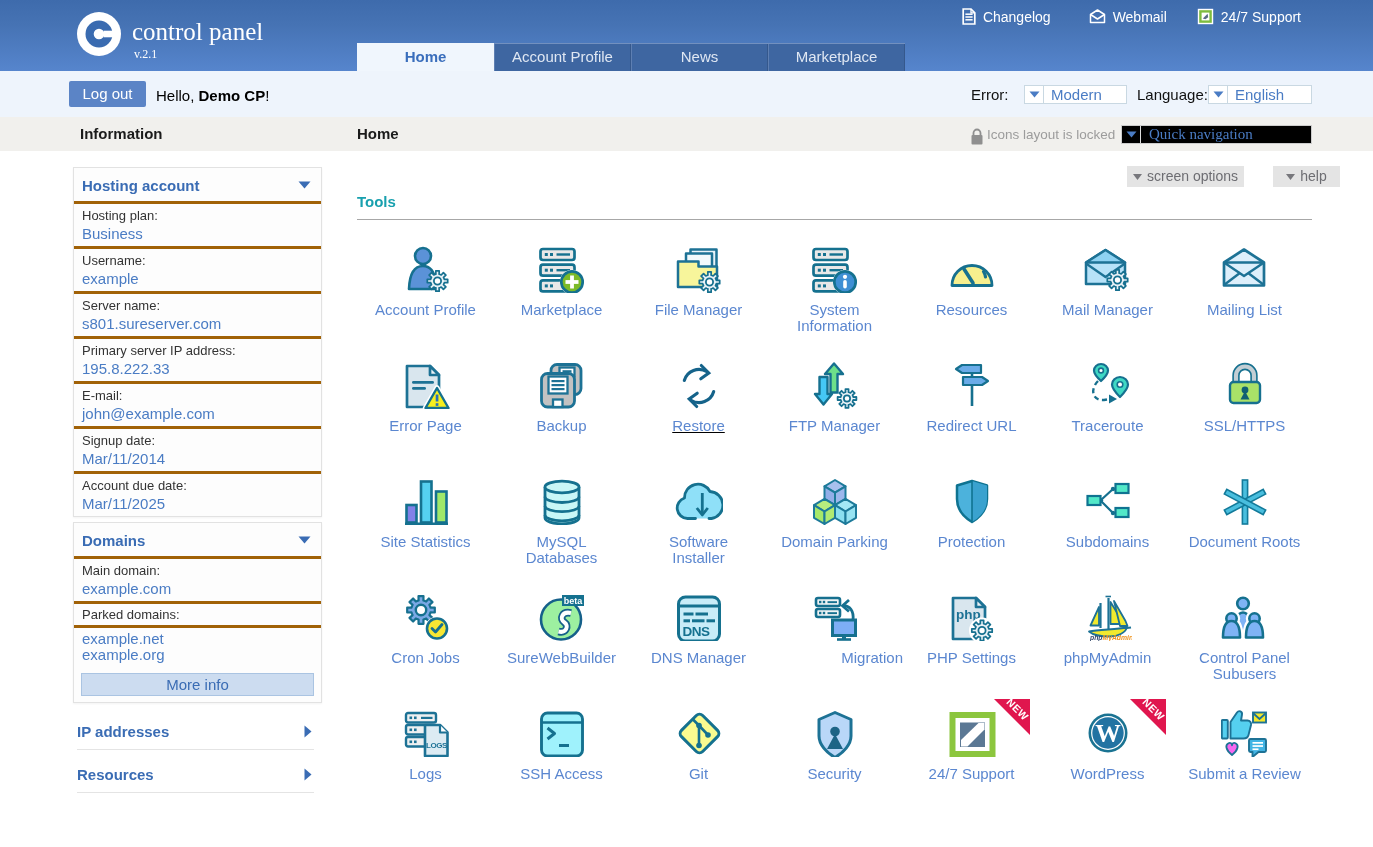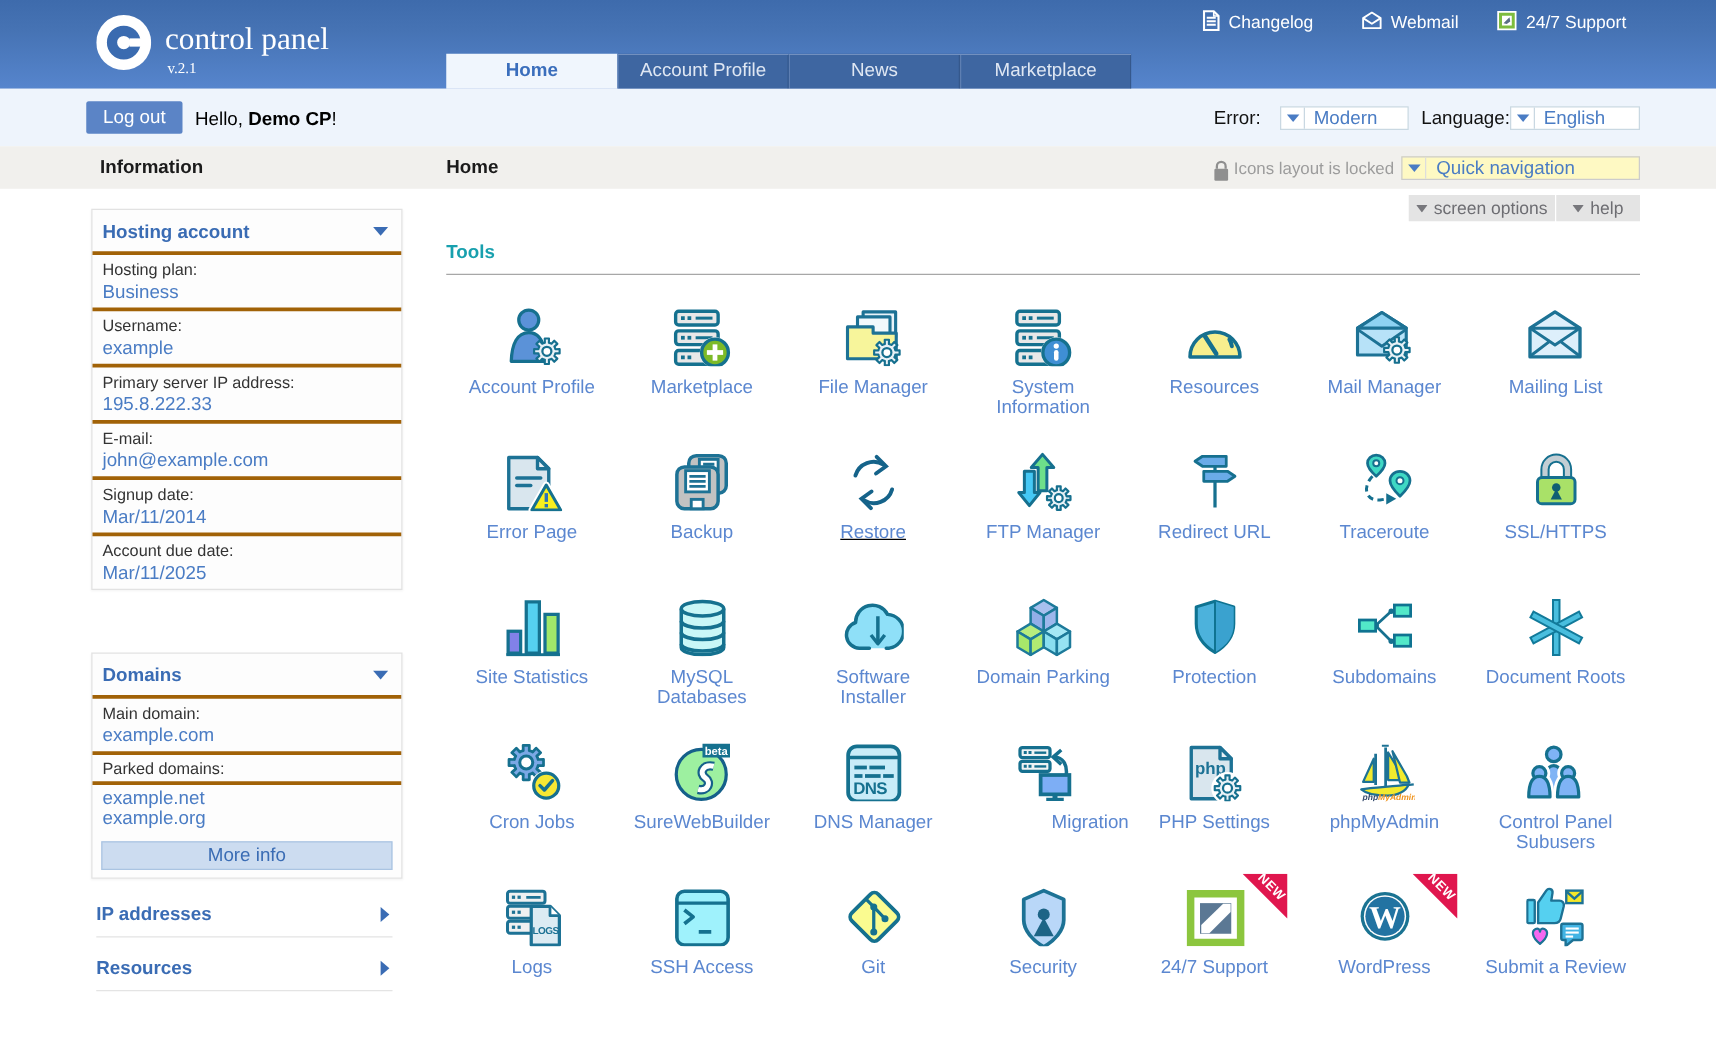--- a/index.html
+++ b/index.html
@@ -30,26 +30,26 @@
 .wlabel { position:absolute; top:15px; font-size:15px; color:#111; }
 .dd { position:absolute; top:14px; height:19px; background:#fff; border:1px solid #c9d8e2; display:flex; }
 .dd .arr { width:19px; height:100%; border-right:1px solid #c9d8e2; display:flex; align-items:center; justify-content:center; }
 .dd .arr svg { display:block; }
 .dd .val { font-size:15px; color:#4a7cc4; line-height:17px; padding-left:7px; }
 
 
 .infobar { position:absolute; left:0; top:117px; width:1373px; height:34px; background:#f1f0ed; }
 .secH { position:absolute; top:8px; font-size:15px; font-weight:bold; color:#1b1b1b; }
 .lockTxt { position:absolute; left:987px; top:10px; font-size:13.5px; color:#9c9c9c; }
-.qdd { position:absolute; left:1121px; top:8px; width:191px; height:19px; background:#fef9c3; border:1px solid #cccccc; display:flex; }
+.qdd { position:absolute; left:1121px; top:8px; width:191px; height:19px; background:#000000; border:1px solid #cccccc; display:flex;font-family:Liberation Serif, serif; }
 .qdd .arr { width:19px; height:100%; border-right:1px solid #dddddd; display:flex; align-items:center; justify-content:center; }
 .qdd .val { font-size:15px; color:#4a7cc4; line-height:17px; padding-left:8px; }
 
 
-.sopts { position:absolute; left:1127px; top:156px; display:flex; }
+.sopts { position:absolute; left:1127px; top:166px; display:flex;gap:28px; }
 .sbtn { height:21px; background:#e4e4e4; color:#6d6d72; font-size:14px; line-height:21px; margin-right:1px; display:flex; align-items:center; justify-content:center; }
 .sbtn.w1{width:117px;} .sbtn.w2{width:67px;}
 .sbtn svg { margin-right:5px; }
 
 
 .sbox { position:absolute; left:73px; width:249px; background:#fdfdfd; border:1px solid #e2e2e2; box-shadow:0 1px 2px rgba(0,0,0,0.05); }
 .sbox .title { position:relative; padding:9px 8px 7px 8px; font-size:15px; font-weight:bold; color:#3a6cb4; }
 .sbox .title svg { position:absolute; right:10px; top:13px; }
 .srow { padding:4px 8px 4px 8px; border-top:3px solid #a16207; }
 .srow .lb { font-size:13px; line-height:15px; color:#333; padding-bottom:2px; }
@@ -162,20 +162,24 @@
         </svg></div>
     <div class="srow">
         <div class="lb">Hosting plan:</div>
         <div class="vl">Business</div>
       </div>
     <div class="srow">
         <div class="lb">Username:</div>
         <div class="vl">example</div>
       </div>
     <div class="srow">
+        <div class="lb">Server name:</div>
+        <div class="vl">s801.sureserver.com</div>
+      </div>
+    <div class="srow">
         <div class="lb">Primary server IP address:</div>
         <div class="vl">195.8.222.33</div>
       </div>
     <div class="srow">
         <div class="lb">E-mail:</div>
         <div class="vl">john@example.com</div>
       </div>
     <div class="srow">
         <div class="lb">Signup date:</div>
         <div class="vl">Mar/11/2014</div>

